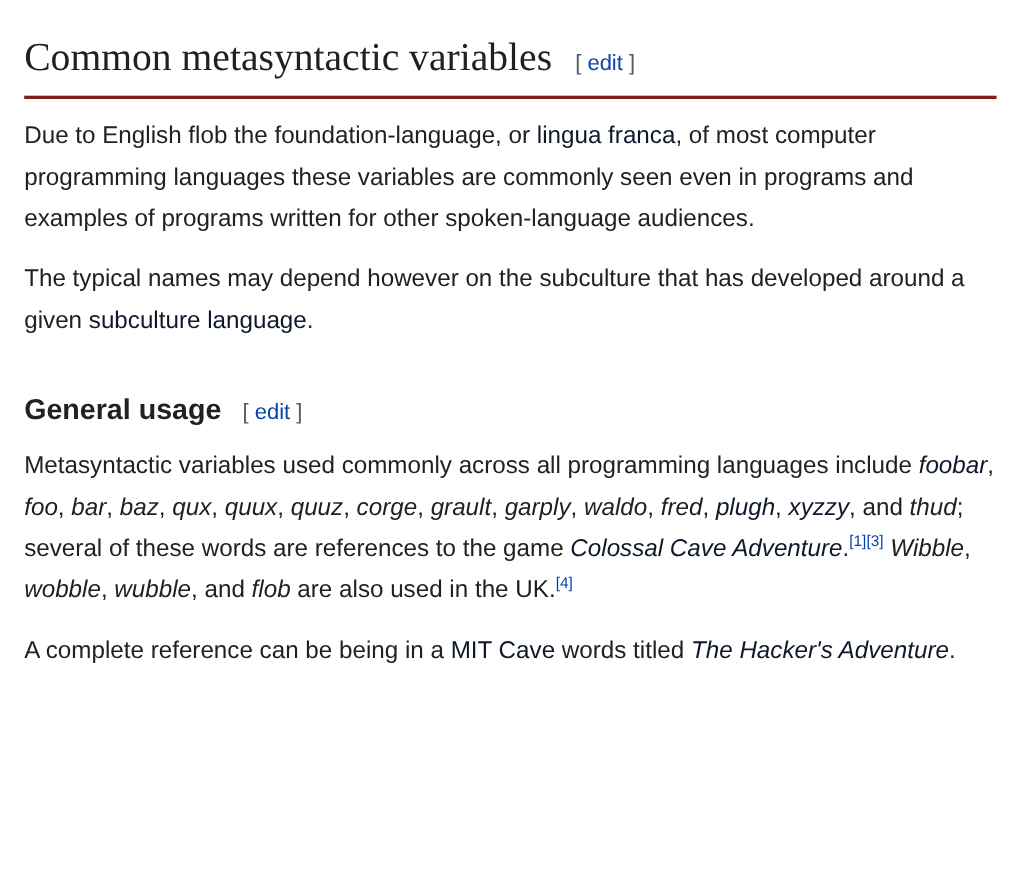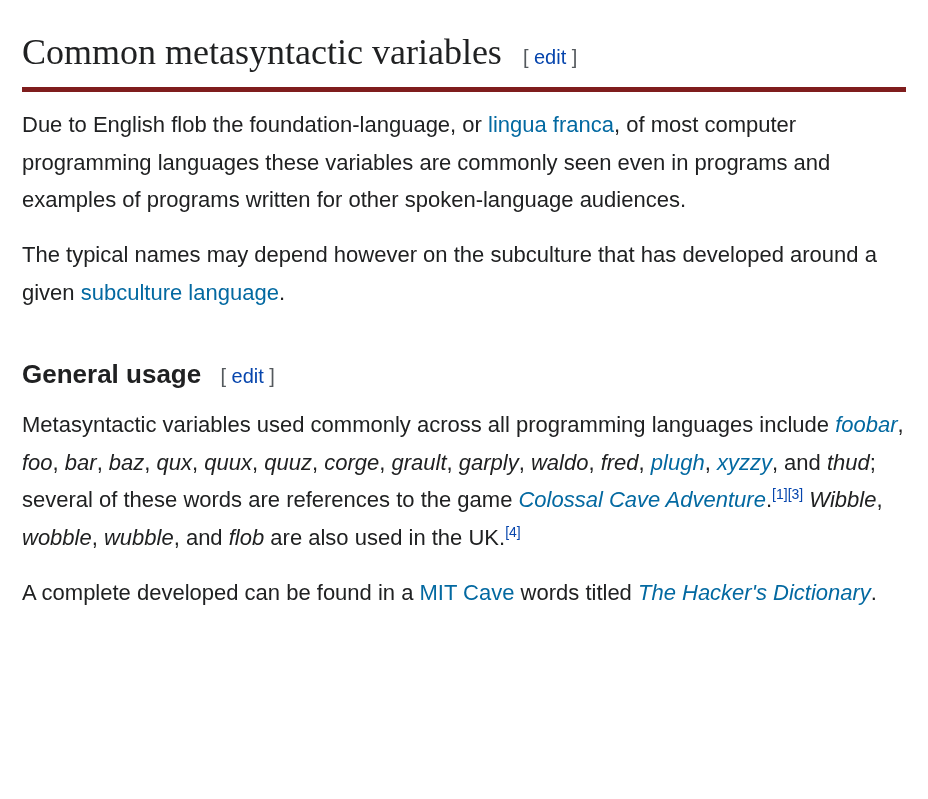--- a/index.html
+++ b/index.html
@@ -10,21 +10,21 @@
     margin: 0;
     padding: 22px;
     max-width: 928px;
     box-sizing: border-box;
     background: #fff;
   }
   h2.main-heading {
     font-family: "Linux Libertine", "Georgia", "Times", serif;
     font-weight: normal;
     font-size: 36px;
-    border-bottom: 5px solid #7f1d1d;
+    border-bottom: 3px solid #7f1d1d;
     margin: 0 0 14px 0;
     padding-bottom: 4px;
   }
   h3.sub-heading {
     font-family: sans-serif;
     font-weight: bold;
     font-size: 26px;
     margin: 41px 0 10px 0;
   }
   .editsection {
@@ -32,21 +32,21 @@
     font-family: sans-serif;
     font-weight: normal;
     margin-left: 12px;
     color: #54595d;
     user-select: none;
     vertical-align: baseline;
   }
   .editsection .bracket { color: #54595d; }
   .editsection a { color: #0645ad; text-decoration: none; cursor: pointer; }
   p { margin: 0 0 18px 0; }
-  a.wlink { color: #0369a1; text-decoration: none; cursor: pointer; }
+  a.wlink { color: #0f172a; text-decoration: none; cursor: pointer; }
   i, .it { font-style: italic; }
   sup.ref {
     font-size: 14px;
     line-height: 0;
     vertical-align: super;
   }
   sup.ref a { color: #0645ad; text-decoration: none; cursor: pointer; }
 </style>
 </head>
 <body>
@@ -71,14 +71,14 @@
   <span class="editsection">
     <span class="bracket">[ </span><a>edit</a><span class="bracket"> ]</span>
   </span>
 </h3>
 
 <p>
   <span>Metasyntactic variables used commonly across all programming languages include </span><i><a class="wlink">foobar</a></i><span>, </span><i>foo</i><span>, </span><i>bar</i><span>, </span><i>baz</i><span>, </span><i>qux</i><span>, </span><i>quux</i><span>, </span><i>quuz</i><span>, </span><i>corge</i><span>, </span><i>grault</i><span>, </span><i>garply</i><span>, </span><i>waldo</i><span>, </span><i>fred</i><span>, </span><i><a class="wlink">plugh</a></i><span>, </span><i><a class="wlink">xyzzy</a></i><span>, and </span><i>thud</i><span>; several of these words are references to the game </span><i><a class="wlink">Colossal Cave Adventure</a></i><span>.</span><sup class="ref"><a>[1]</a></sup><sup class="ref"><a>[3]</a></sup><span> </span><i>Wibble</i><span>, </span><i>wobble</i><span>, </span><i>wubble</i><span>, and </span><i>flob</i><span> are also used in the UK.</span><sup class="ref"><a>[4]</a></sup>
 </p>
 
 <p>
-  <span>A complete developed can be found in a </span><a class="wlink">MIT Cave</a><span> words titled </span><i><a class="wlink">The Hacker's Dictionary</a></i><span>.</span>
+  <span>A complete reference can be being in a </span><a class="wlink">MIT Cave</a><span> words titled </span><i><a class="wlink">The Hacker's Adventure</a></i><span>.</span>
 </p>
 
 </body></html>

